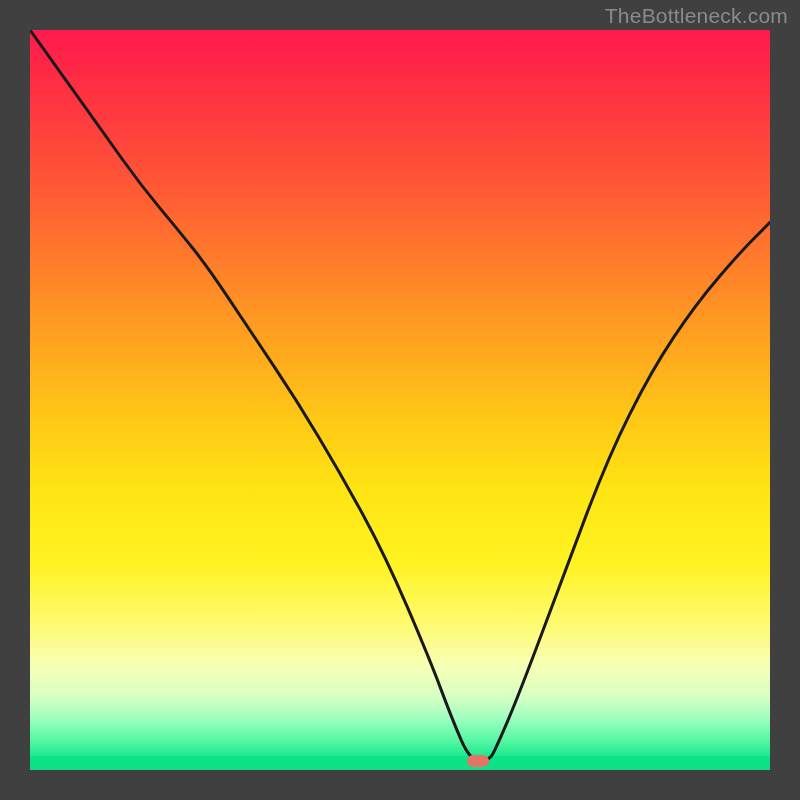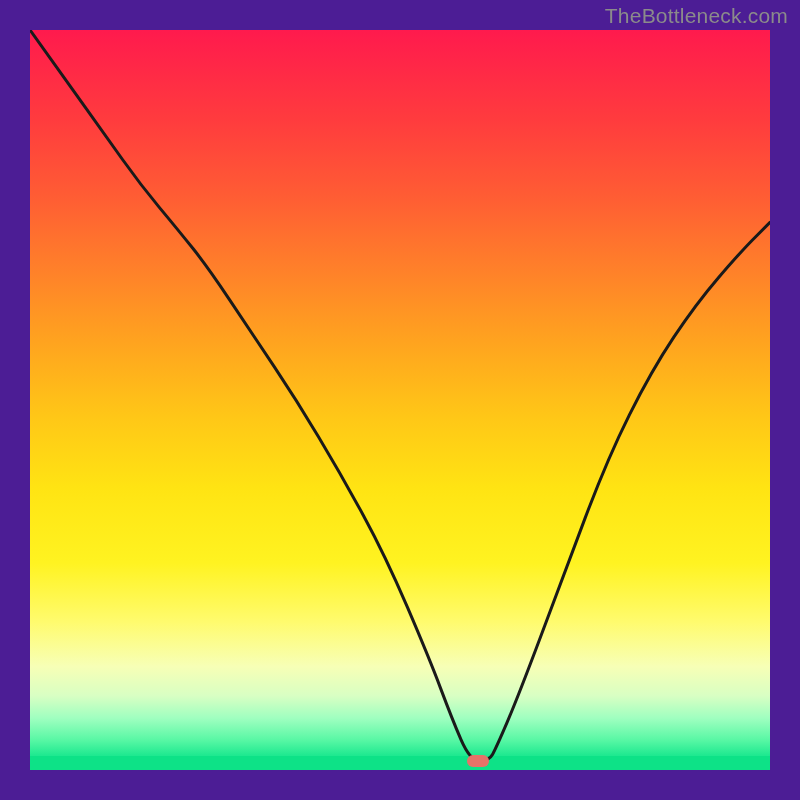--- a/index.html
+++ b/index.html
@@ -10,21 +10,21 @@
     background: #000;
     overflow: hidden;
     font-family: Arial, Helvetica, sans-serif;
   }
   .frame {
     position: absolute;
     top: 0;
     left: 0;
     width: 800px;
     height: 800px;
-    background: #4c1d95;
+    background: #404040;
   }
   .plot-area {
     position: absolute;
     top: 30px;
     left: 30px;
     width: 740px;
     height: 740px;
     background: linear-gradient(
       to bottom,
       #ff1a4d 0%,

